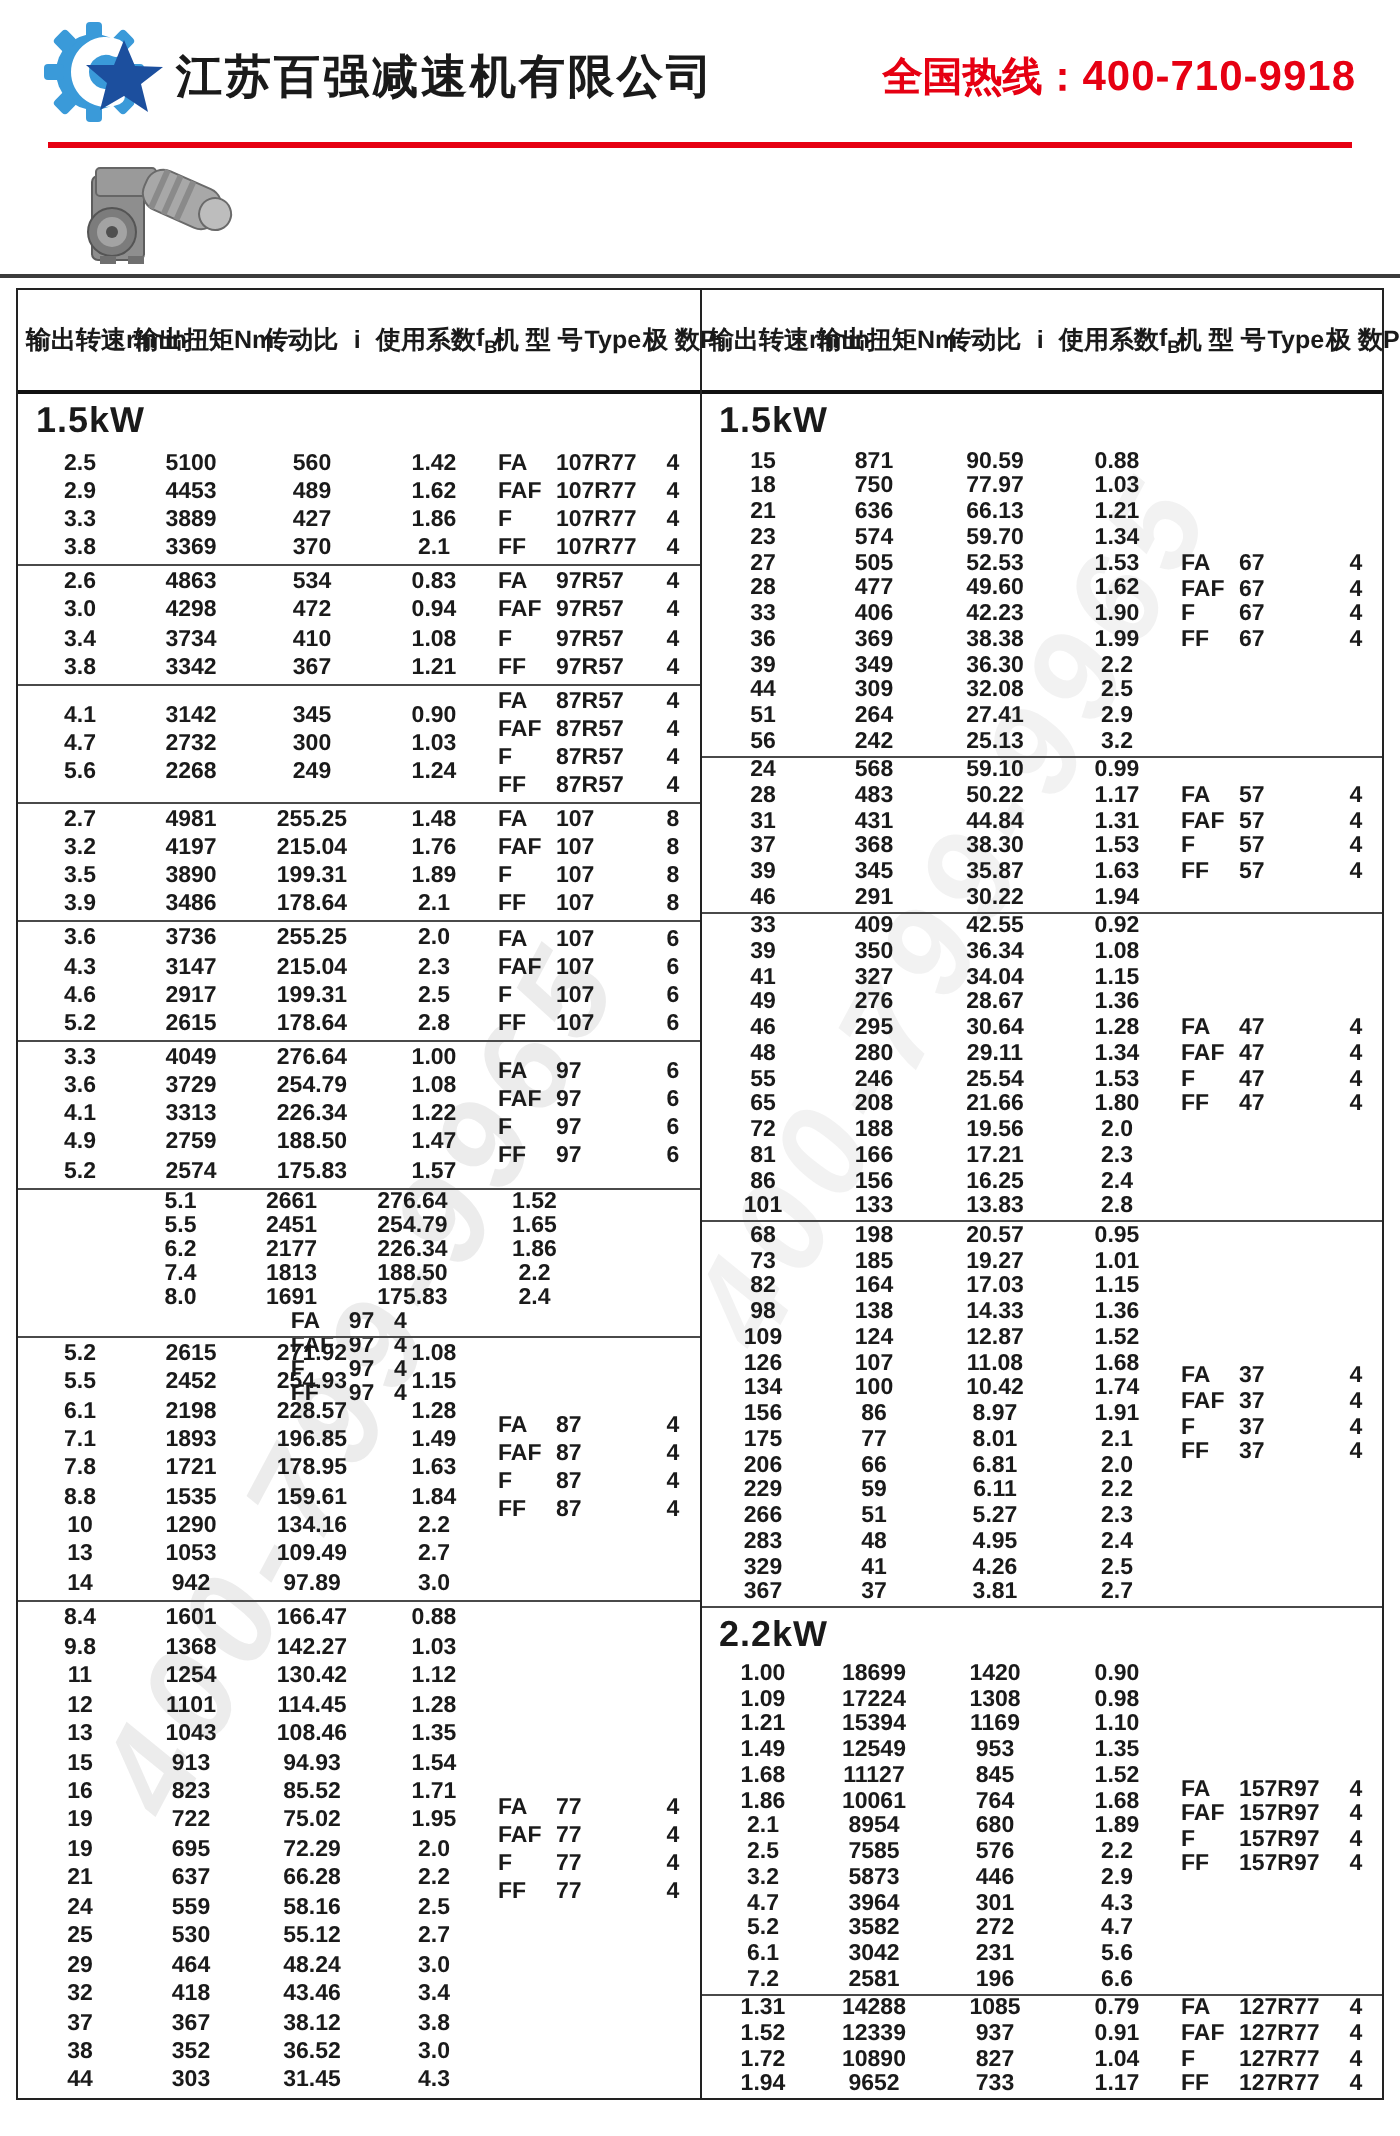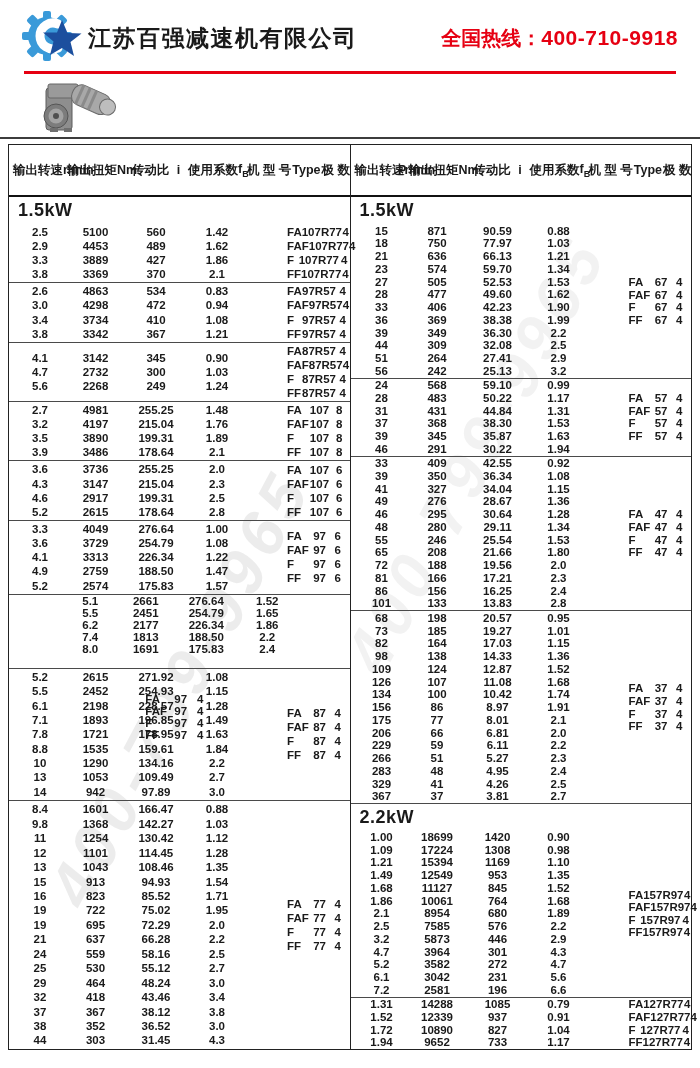--- a/index.html
+++ b/index.html
@@ -25,27 +25,27 @@
   .tables { margin:5px 8px 0 8px; height:906px; display:flex; border:1.5px solid #222; position:relative; z-index:1; }
   .col { flex:1 1 0; min-width:0; display:flex; flex-direction:column; }
   .col + .col { border-left:1.5px solid #222; }
 
   .thead { flex:0 0 52px; display:flex; align-items:stretch; border-bottom:2px solid #111; padding:3px 2px 3px 4px; }
   .th { display:flex; flex-direction:row; justify-content:space-evenly; align-items:center; font-weight:bold; }
   .th-zh { font-size:12.5px; white-space:nowrap; }
   .th-en { font-size:12.5px; }
   .th-en sub { font-size:9px; }
   .th-type { flex:1 1 0; }
-  .th-p { width:26px;gap:48px; }
+  .th-p { width:26px; }
 
   .tbody { flex:1 1 0; display:flex; flex-direction:column; min-height:0; }
   .power { flex:0 0 27px; display:flex; align-items:center; font-size:18px; font-weight:bold; padding-left:9px; border-top:1.5px solid #4a4a4a; letter-spacing:0.5px; }
   .power.no-top { border-top:none; }
 
-  .group { display:flex; align-items:flex-start; flex-basis:0; min-height:0; border-top:1.5px solid #4a4a4a;gap:38px; }
+  .group { display:flex; align-items:flex-start; flex-basis:0; min-height:0; border-top:1.5px solid #4a4a4a; }
   .group.no-top { border-top:none; }
   .nblock { width:236px; margin-left:4px; display:flex; flex-direction:column; justify-content:space-evenly; align-self:center; }
   .nrow { display:flex; align-items:center; }
   .ncell { line-height:1.05; font-size:11.5px; font-weight:bold; text-align:center; }
   .c0 { width:54px; } .c1 { width:57px; } .c2 { width:64px; } .c3 { width:58px; }
   .tblock { flex:1 1 0; min-width:0; display:flex; flex-direction:column; justify-content:space-evenly; align-self:center; }
   .trow { display:flex; align-items:center; }
   .tprefix { width:29px; font-size:11.5px; font-weight:bold; }
   .tmodel { flex:1; font-size:11.5px; font-weight:bold; white-space:nowrap; }
   .tp { width:26px; text-align:center; font-size:11.5px; font-weight:bold; }

